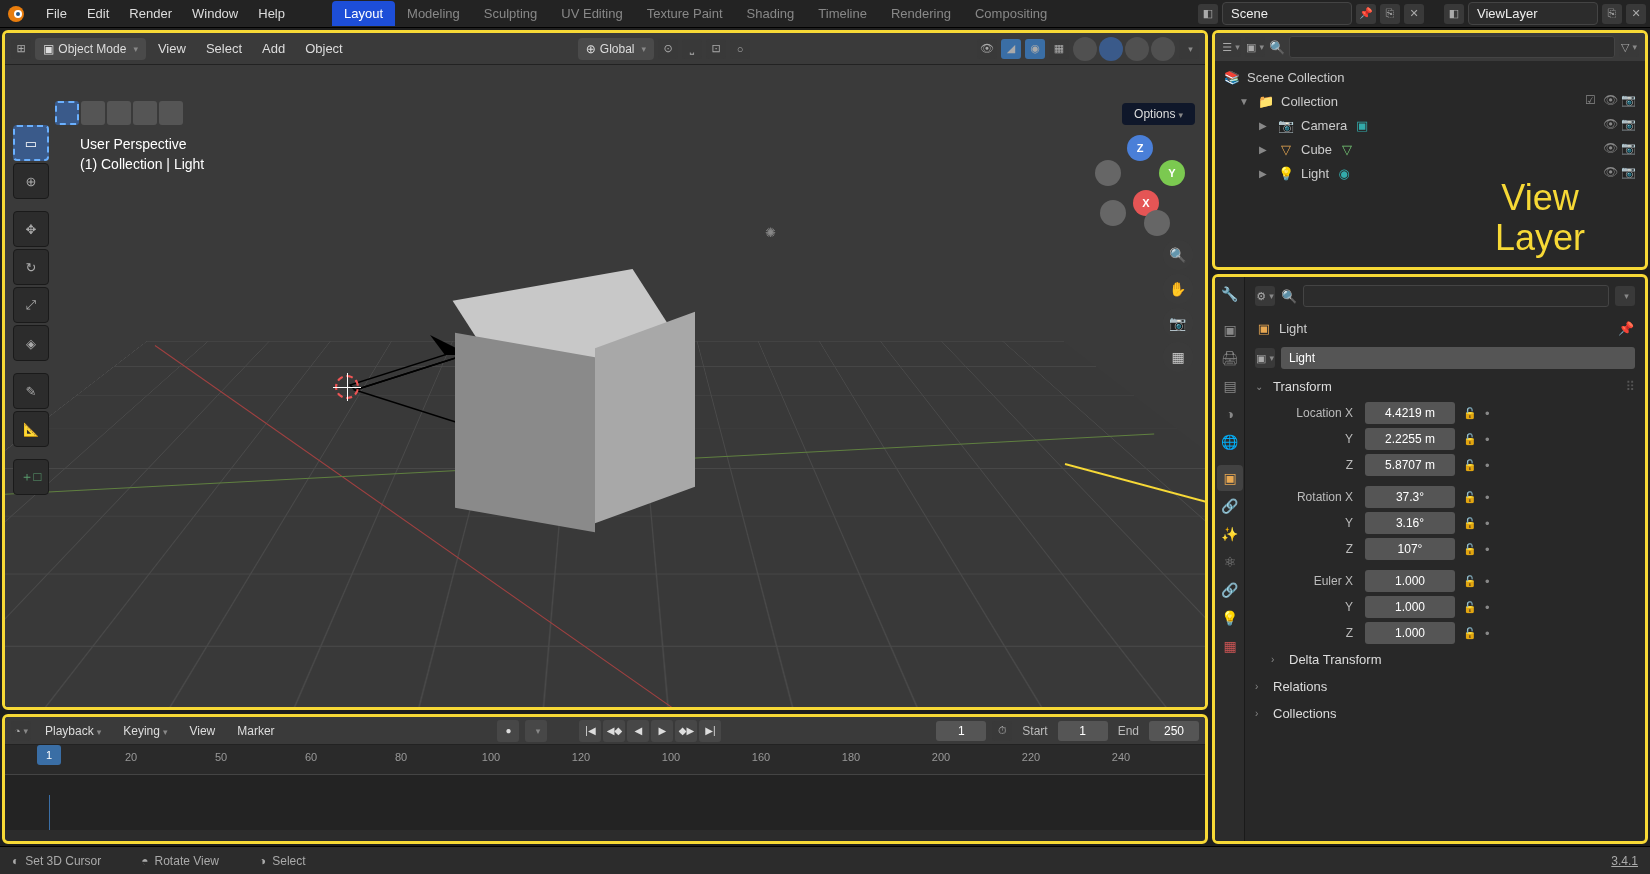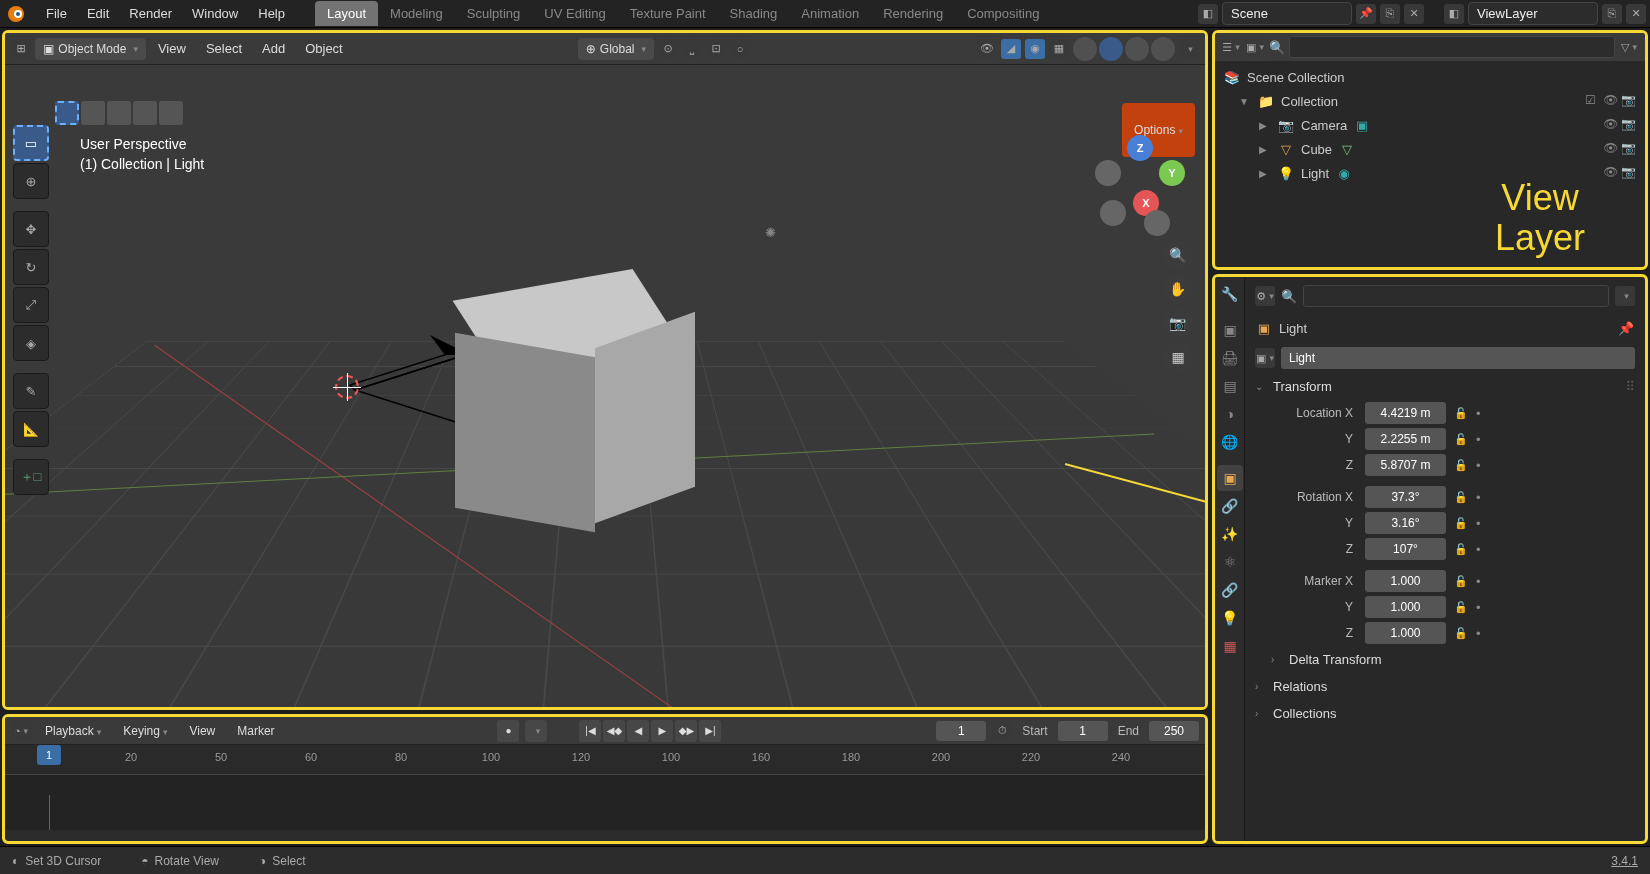--- a/index.html
+++ b/index.html
@@ -5,21 +5,21 @@
   * { box-sizing: border-box; margin: 0; padding: 0; font-family: sans-serif; }
   body { background: #1e1e1e; color: #ccc; width: 1650px; height: 874px; overflow: hidden; font-size: 13px; position: relative; }
   
   
   .top-menu { height: 28px; background: #232323; display: flex; align-items: center; padding: 0 4px; border-bottom: 1px solid #000; }
   .logo { width: 24px; height: 24px; margin-right: 8px; display: flex; align-items: center; justify-content: center; }
   .menu-item { padding: 4px 10px; color: #ddd; cursor: pointer; }
   
   .tabs-row { display: flex; align-items: center; margin-left: 20px; }
   .tab { padding: 5px 12px; color: #888; cursor: pointer; font-size: 13px; }
-  .tab.active { background: #737373; color: #fff; border-radius: 4px 4px 0 0; }
+  .tab.active { background: #1d4ed8; color: #fff; border-radius: 4px 4px 0 0; margin-left: 17px; }
   
   .scene-selector { margin-left: auto; display: flex; align-items: center; gap: 4px; }
   .scene-box { background: #2c2c2c; border: 1px solid #444; border-radius: 4px; padding: 3px 30px 3px 8px; color: #eee; min-width: 130px; }
   .icon-btn { width: 20px; height: 20px; background: #393939; border-radius: 3px; display: inline-flex; align-items: center; justify-content: center; cursor: pointer; color: #aaa; font-size: 11px; }
   
   
   .main-layout { display: flex; height: 818px; }
   .left-area { width: 1210px; display: flex; flex-direction: column; }
   .right-area { width: 440px; display: flex; flex-direction: column; }
   
@@ -73,21 +73,21 @@
   
   .camera-wire { position: absolute; left: 340px; top: 270px; z-index: 2; }
   .cursor-3d { position: absolute; left: 330px; top: 310px; width: 24px; height: 24px; border: 2px dashed #e55; border-radius: 50%; z-index: 4; }
   .cursor-3d::before { content:''; position:absolute; left:50%; top:-4px; bottom:-4px; width:1px; background:#fff; }
   .cursor-3d::after { content:''; position:absolute; top:50%; left:-4px; right:-4px; height:1px; background:#fff; }
   
   .axis-line { position: absolute; z-index: 1; }
   .axis-red { width: 900px; height: 1px; background: #a04040; top: 280px; left: 150px; transform: rotate(35deg); transform-origin: left; }
   .axis-green { width: 1200px; height: 1px; background: #608040; top: 400px; left: -50px; transform: rotate(-3deg); }
   
-  .options-btn { position: absolute; right: 10px; top: 38px; padding: 20px 12px; background: #c2410c; border-radius: 4px; color: #ddd; cursor: pointer; font-size: 12px; z-index: 5; }
+  .options-btn { position: absolute; right: 10px; top: 38px; padding: 4px 12px; background: #0f172a; border-radius: 4px; color: #ddd; cursor: pointer; font-size: 12px; z-index: 5; }
   
   .annotation { position: absolute; font-family: 'Courier New', monospace; color: #f7d936; font-size: 36px; z-index: 10; pointer-events: none; }
   
   
   .timeline-wrap { height: 130px; border: 3px solid #f7d936; border-radius: 6px; margin: 2px; background: #2c2c2c; position: relative; overflow: hidden; }
   .timeline-header { height: 28px; background: #3a3a3a; display: flex; align-items: center; padding: 0 6px; gap: 6px; border-bottom: 1px solid #222; }
   .tl-menu { padding: 3px 8px; color: #ddd; cursor: pointer; font-size: 12px; }
   .playback-controls { display: flex; gap: 2px; margin: 0 auto; }
   .play-btn { width: 22px; height: 22px; background: #474747; border-radius: 3px; cursor: pointer; display: flex; align-items: center; justify-content: center; color: #ddd; font-size: 10px; }
   .frame-input { background: #555; border: none; border-radius: 3px; padding: 3px 6px; color: #fff; width: 50px; text-align: center; font-size: 12px; }
@@ -114,21 +114,21 @@
   
   .properties-wrap { flex: 1; border: 3px solid #f7d936; border-radius: 6px; margin: 2px; background: #282828; display: flex; position: relative; overflow: hidden; }
   .props-tabs { width: 30px; background: #2c2c2c; display: flex; flex-direction: column; gap: 2px; padding: 4px 2px; border-right: 1px solid #1a1a1a; }
   .props-tab { width: 26px; height: 26px; border-radius: 4px; cursor: pointer; display: flex; align-items: center; justify-content: center; font-size: 14px; color: #888; }
   .props-tab.active { background: #424242; color: #e8a852; }
   .props-content { flex: 1; padding: 6px; overflow-y: auto; }
   .props-header { height: 26px; display: flex; align-items: center; gap: 6px; padding: 0 4px; margin-bottom: 4px; }
   .panel-heading { display: flex; align-items: center; gap: 6px; padding: 6px 4px; cursor: pointer; color: #ddd; font-size: 13px; }
   .prop-row { display: flex; align-items: center; gap: 4px; padding: 2px 0; }
   .prop-label { width: 110px; text-align: right; color: #bbb; font-size: 12px; padding-right: 8px; }
-  .prop-value { background: #555; border-radius: 3px; padding: 4px 8px; color: #fff; font-size: 12px; width: 81px; text-align: center; flex-shrink: 0; }
+  .prop-value { background: #555; border-radius: 3px; padding: 4px 8px; color: #fff; font-size: 12px; width: 90px; text-align: center; flex-shrink: 0; }
   .prop-lock { width: 14px; color: #888; font-size: 11px; cursor: pointer; margin-left: 4px; }
   .prop-dot { color: #888; margin-left: 4px; }
   
   
   .status-bar { height: 28px; background: #2c2c2c; display: flex; align-items: center; padding: 0 12px; gap: 40px; font-size: 12px; color: #aaa; border-top: 1px solid #000; }
   .status-item { display: flex; align-items: center; gap: 6px; }
   .version { margin-left: auto; text-decoration: underline; }
   
   .chevron::after { content: '▾'; font-size: 9px; margin-left: 3px; color: #888; }
   
@@ -152,21 +152,21 @@
   <div class="menu-item">Window</div>
   <div class="menu-item">Help</div>
 
   <div class="tabs-row">
     <div class="tab active">Layout</div>
     <div class="tab">Modeling</div>
     <div class="tab">Sculpting</div>
     <div class="tab">UV Editing</div>
     <div class="tab">Texture Paint</div>
     <div class="tab">Shading</div>
-    <div class="tab">Animation</div>
+    <div class="tab">Timeline</div>
     <div class="tab">Rendering</div>
     <div class="tab">Compositing</div>
   </div>
 
   <div class="scene-selector">
     <span class="icon-btn">◧</span>
     <div class="scene-box">Scene</div>
     <span class="icon-btn">📌</span>
     <span class="icon-btn">⎘</span>
     <span class="icon-btn">✕</span>
@@ -476,21 +476,21 @@
           </div>
         <div class="prop-row">
             <div class="prop-label">Z</div>
             <div class="prop-value">107°</div>
             <span class="prop-lock">🔓</span>
             <span class="prop-dot">•</span>
           </div>
 
         <div style="height:6px"></div>
         <div class="prop-row">
-            <div class="prop-label">Marker X</div>
+            <div class="prop-label">Euler X</div>
             <div class="prop-value">1.000</div>
             <span class="prop-lock">🔓</span>
             <span class="prop-dot">•</span>
           </div>
         <div class="prop-row">
             <div class="prop-label">Y</div>
             <div class="prop-value">1.000</div>
             <span class="prop-lock">🔓</span>
             <span class="prop-dot">•</span>
           </div>

